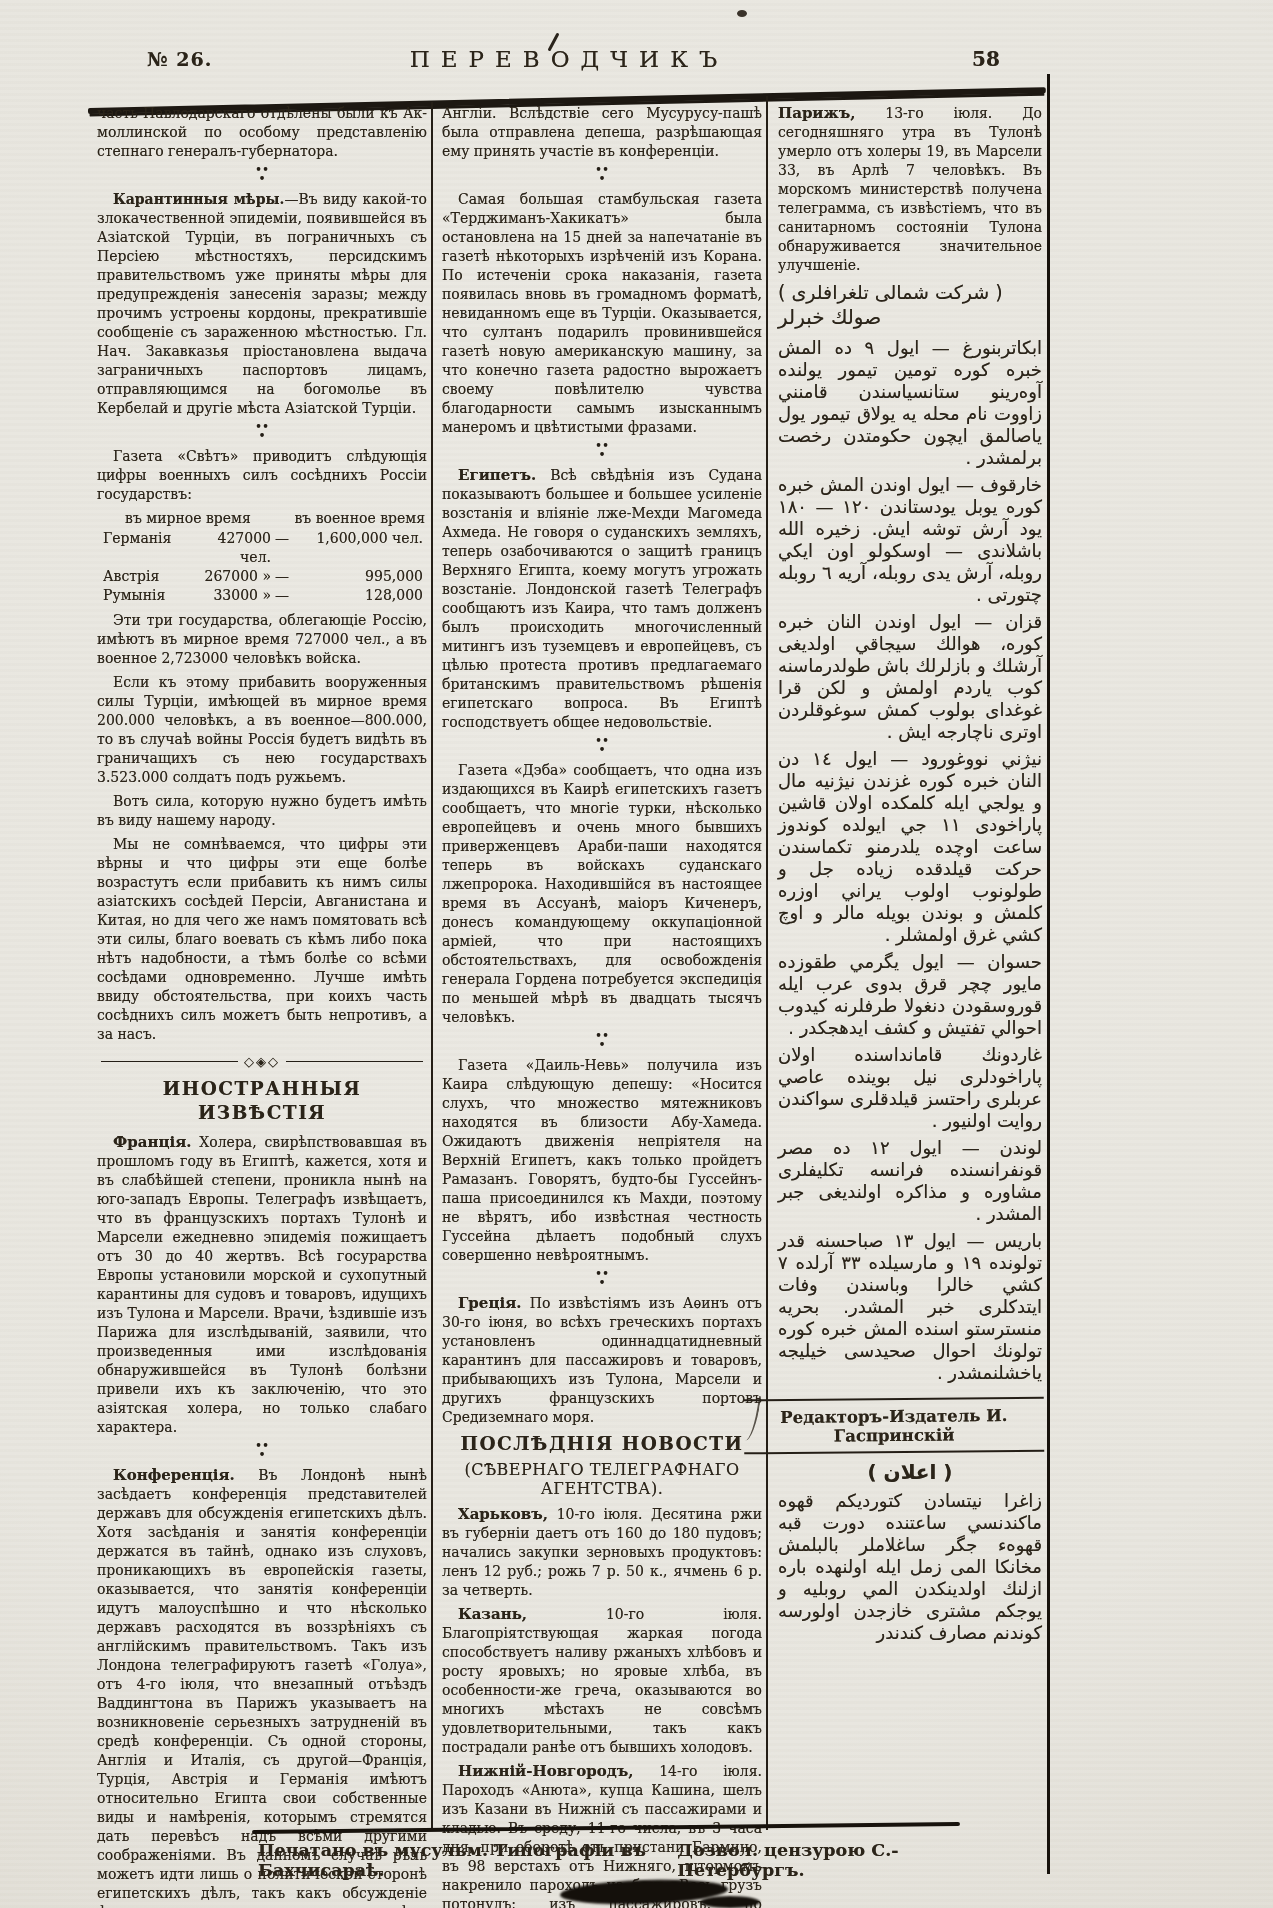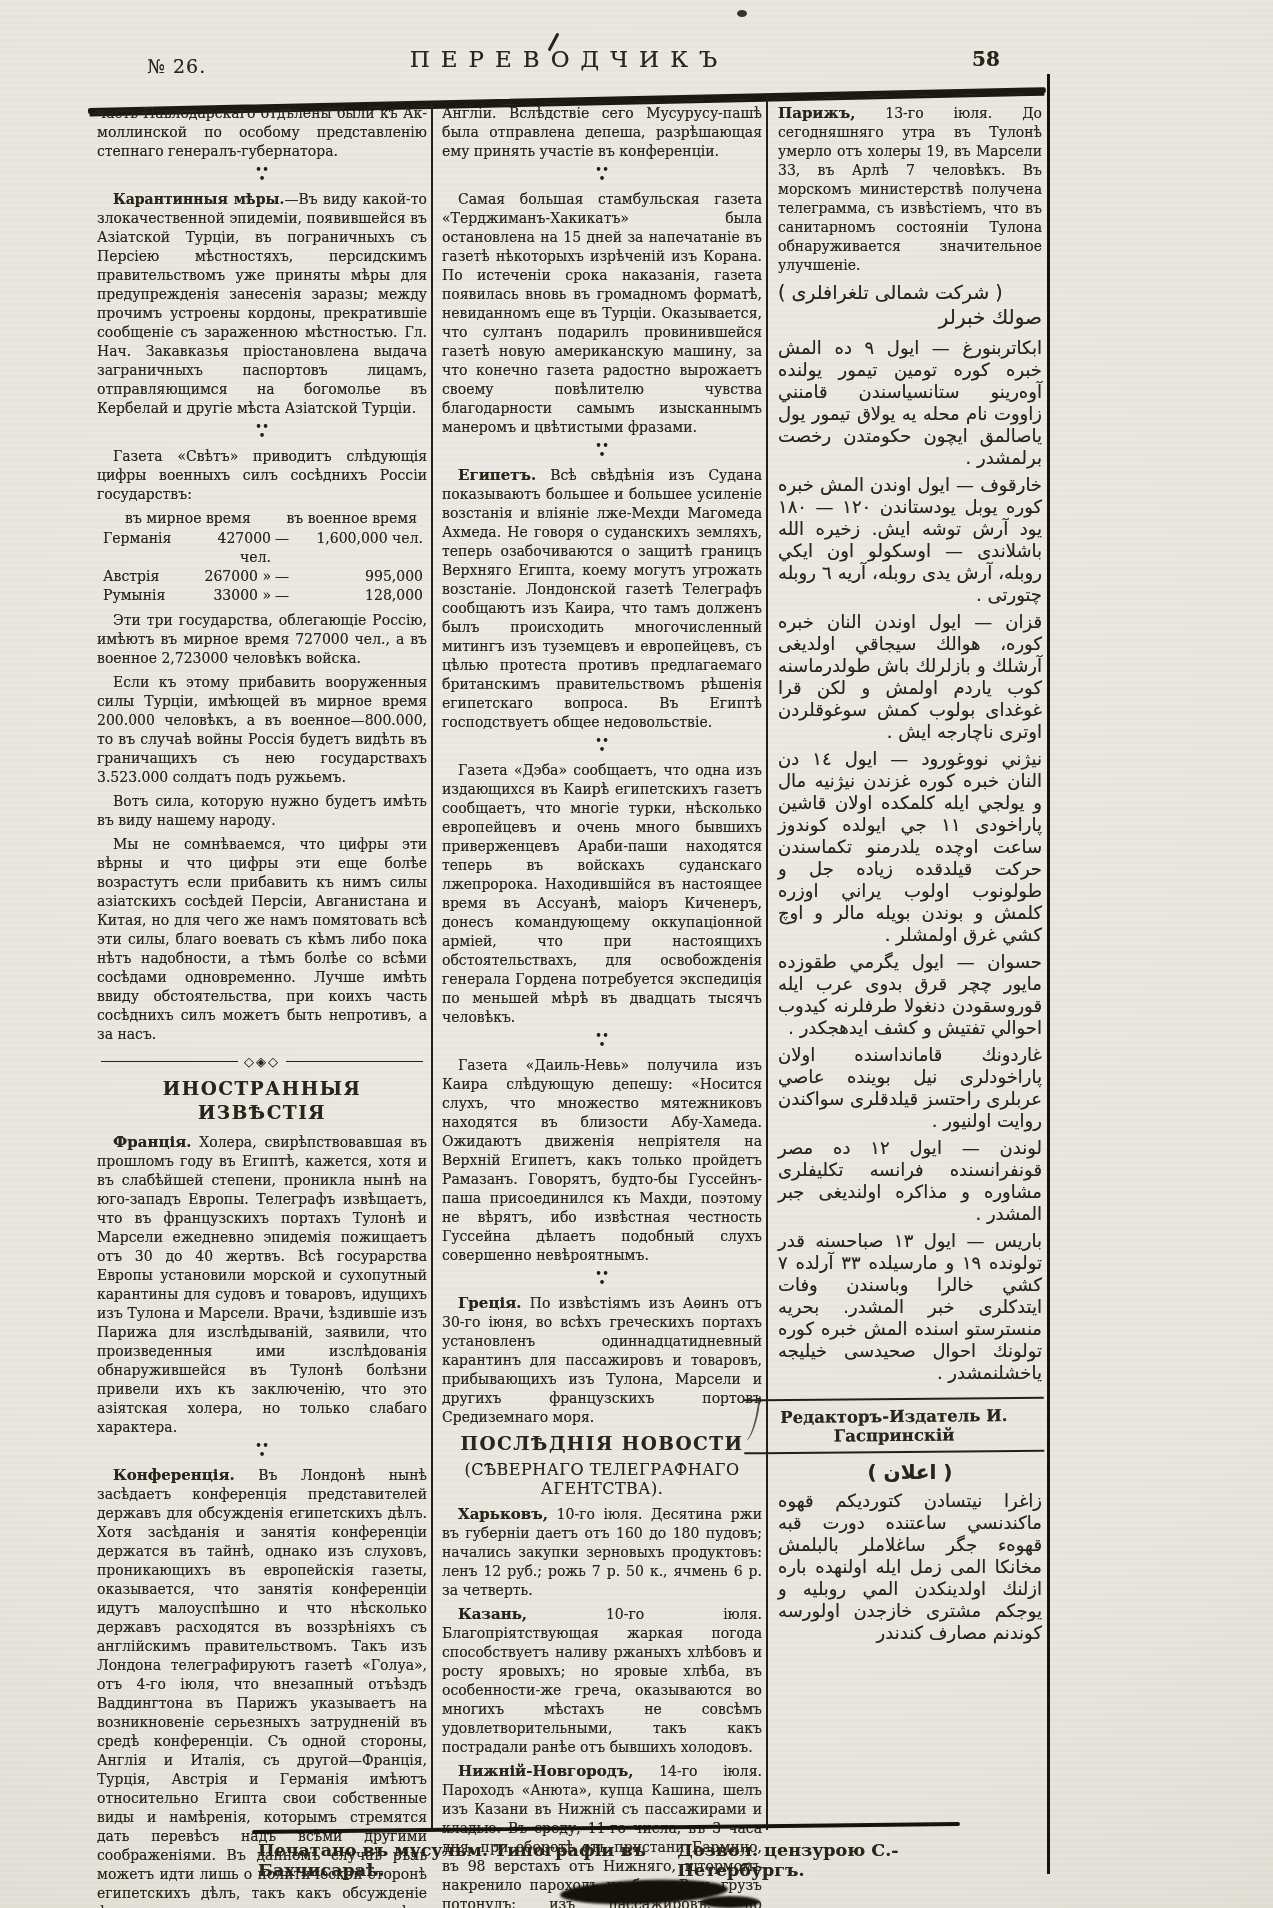--- a/index.html
+++ b/index.html
@@ -7,21 +7,21 @@
     position:relative; width:1273px; height:1908px; overflow:hidden;
     background:
       repeating-linear-gradient(0deg, rgba(90,80,60,.018) 0 3px, rgba(255,255,255,.015) 3px 6px),
       radial-gradient(130% 105% at 48% 38%, #eceae4 0%, #e8e6df 52%, #ddd9cf 88%, #d2cec3 100%);
     font-family:"DejaVu Serif","Liberation Serif",serif;
     color:#2b2419;
   }
   .ink{ text-shadow:0 0 .6px rgba(43,36,25,.55); }
 
   
-  .issue-no{ position:absolute; left:147px; top:55px; font-size:19px; font-weight:normal; letter-spacing:1px;}
+  .issue-no{ position:absolute; left:147px; top:48px; font-size:19px; font-weight:bold; letter-spacing:1px;}
   .masthead{ position:absolute; left:0; top:46px; width:1138px; text-align:center;
              font-size:23px; letter-spacing:11px; font-weight:500;}
   .page-no{ position:absolute; left:972px; top:47px; font-size:20px; font-weight:bold;}
   .head-rule{ position:absolute; left:88px; top:108px; width:958px; height:6px;
               background:#1d1812; transform:rotate(-1.25deg); transform-origin:left center;
               box-shadow:0 4px 0 -1.5px #1d1812; border-radius:2px;}
 
   
   .vrule{ position:absolute; width:2px; background:#241e16; }
   .vrule.r1{ left:431px; top:102px; height:1728px;}
@@ -48,33 +48,33 @@
 
   .heading{ text-align:center; font-size:18.5px; font-weight:bold; letter-spacing:1.5px;
             text-indent:0!important; margin:4px 0 8px 0!important; line-height:24px;}
   .subheading{ text-align:center; font-size:16px; letter-spacing:.5px; text-indent:0!important;
                margin:-4px 0 7px 0!important;}
 
   
   .forces{ margin:2px 0 6px 6px; }
   .forces .thead{ display:flex; font-size:14px; margin-bottom:1px;}
   .forces .thead .h1{ margin-left:22px;}
-  .forces .thead .h2{ margin-left:auto; margin-right:10px;}
+  .forces .thead .h2{ margin-left:auto; margin-right:2px;}
   .forces .trow{ display:grid; grid-template-columns:84px 84px 22px 1fr; }
   .forces .c-country{ text-align:left;}
   .forces .c-peace{ text-align:right;}
   .forces .c-dash{ text-align:center;}
   .forces .c-war{ text-align:right; padding-right:4px;}
 
   
   .ar{ direction:rtl; font-family:"DejaVu Sans",sans-serif; font-size:18px; line-height:22px;
        text-align:justify; margin:0 0 9px 0;}
   .ar-header{ direction:rtl; font-family:"DejaVu Sans",sans-serif; font-size:19px; text-align:left;
               margin:8px 0 6px 0;}
-  .ar-subheader{ direction:rtl; font-family:"DejaVu Sans",sans-serif; font-size:20px; text-align:right;
+  .ar-subheader{ direction:rtl; font-family:"DejaVu Sans",sans-serif; font-size:20px; text-align:left;
                  margin:0 0 10px 0;}
   .ilan{ direction:rtl; text-align:center; font-family:"DejaVu Sans",sans-serif; font-size:20px;
          margin:10px 0 8px 0; font-weight:bold;}
 
   .editor-block{ margin:14px 0 10px -34px; width:300px; border-top:2px solid #241e16;
                  border-bottom:2px solid #241e16; padding:7px 0 6px 0; text-align:center;
                  font-size:16.5px; font-weight:bold; transform:rotate(-.5deg); text-indent:0!important;}
 
   
   .foot-rule{ position:absolute; left:252px; top:1826px; width:708px; height:4px; background:#17120c;

